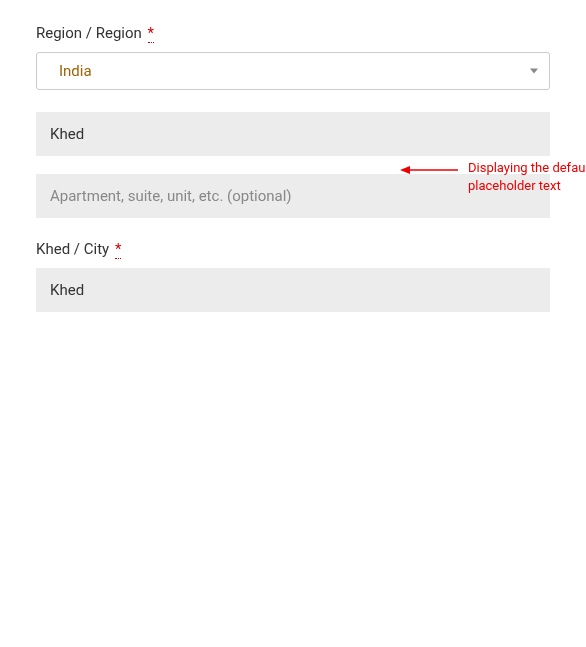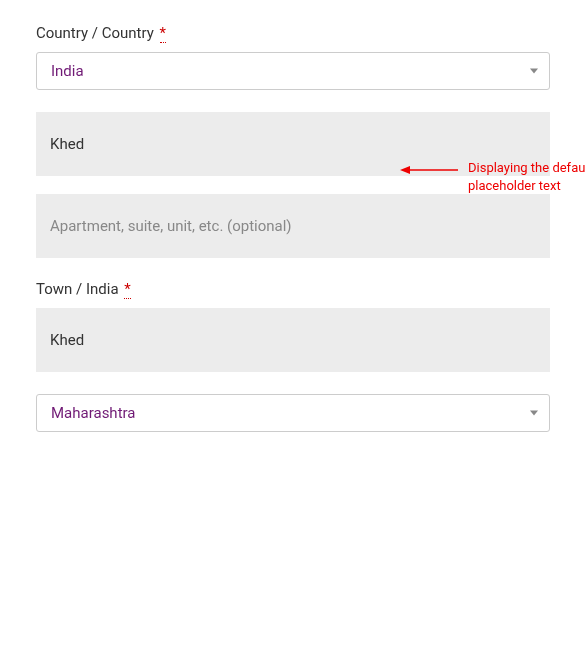--- a/index.html
+++ b/index.html
@@ -25,41 +25,41 @@
       margin-bottom: 10px;
     }
     .required {
       color: #cc0000;
       font-size: 15px;
       border-bottom: 1px dotted #cc0000;
       margin-left: 2px;
     }
     .text-input {
       width: 100%;
-      padding: 23px 14px;
+      padding: 13px 14px;
       font-size: 15px;
       border: none;
       background: #ececec;
       color: #333;
       font-family: inherit;
     }
     .text-input::placeholder {
       color: #888;
     }
     .select-wrap {
       position: relative;
       width: 100%;
     }
     .select-input {
       width: 100%;
-      padding: 9px 14px;
+      padding: 9px 22px;
       font-size: 15px;
       border: 1px solid #ccc;
       background: #fff;
-      color: #701a75;
+      color: #a16207;
       border-radius: 3px;
       font-family: inherit;
       appearance: none;
       -webkit-appearance: none;
       cursor: pointer;
     }
     .select-caret {
       position: absolute;
       right: 12px;
       top: 50%;
@@ -93,21 +93,21 @@
       margin-left: 10px;
       margin-top: -5px;
       width: 130px;
     }
   </style>
 </head>
 <body>
 
 <div class="form-group">
   <label class="form-label">
-    <span>Country / Country</span>
+    <span>Region / Region</span>
     <span class="required">*</span>
   </label>
   <div class="select-wrap">
     <select class="select-input">
       <option>India</option>
     </select>
     <span class="select-caret"></span>
   </div>
 </div>
 
@@ -118,29 +118,23 @@
     <svg class="arrow-svg" width="58" height="12" viewBox="0 0 58 12">
       <line x1="8" y1="6" x2="58" y2="6" stroke="#ee0000" stroke-width="1.5"></line>
       <polygon points="0,6 10,2 10,10" fill="#ee0000"></polygon>
     </svg>
     <div class="annotation-text">Displaying the default placeholder text</div>
   </div>
 </div>
 
 <div class="form-group">
   <label class="form-label">
-    <span>Town / India</span>
+    <span>Khed / City</span>
     <span class="required">*</span>
   </label>
   <input type="text" class="text-input" value="Khed" style="">
 </div>
 
 <div class="form-group">
-  <div class="select-wrap">
-    <select class="select-input">
-      <option>Maharashtra</option>
-    </select>
-    <span class="select-caret"></span>
-  </div>
 </div>
 
 <div class="form-group">
 </div>
 
 </body></html>

